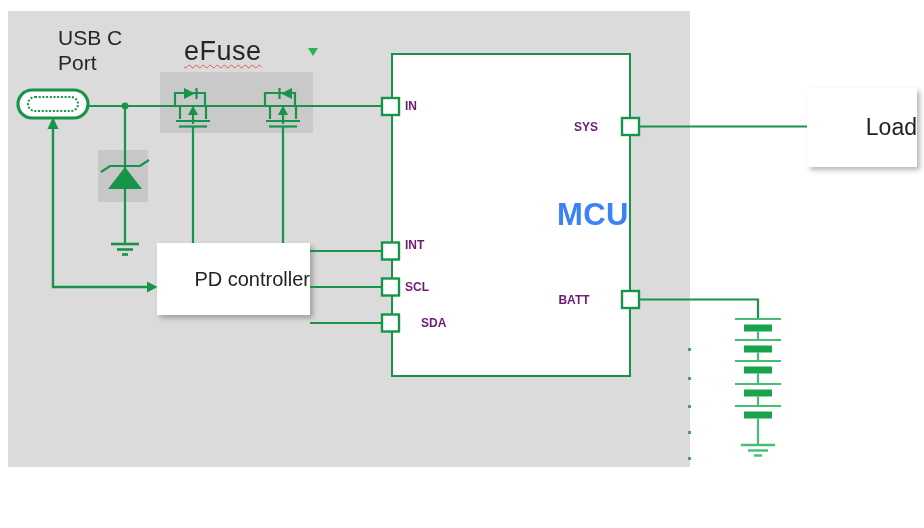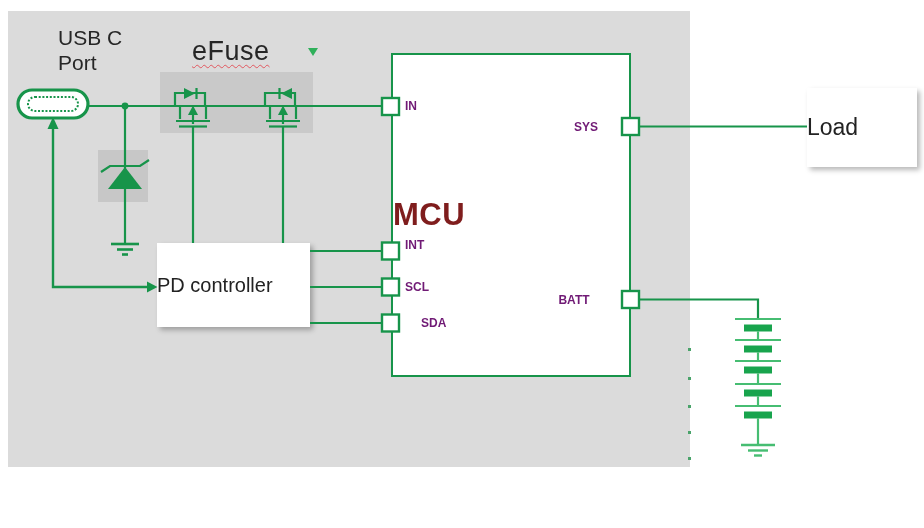--- a/index.html
+++ b/index.html
@@ -5,40 +5,40 @@
   html,body{margin:0;padding:0;background:#ffffff;}
   .stage{
     position:relative;width:924px;height:528px;overflow:hidden;
     font-family:"Liberation Sans", sans-serif;background:#ffffff;
   }
   .gray-canvas{
     position:absolute;left:8px;top:11px;width:682px;height:456px;
     background:#dbdbdb;z-index:0;
   }
   .circuit-svg{position:absolute;left:0;top:0;z-index:2;}
-  .box{position:absolute;background:#ffffff;display:flex;align-items:center;justify-content:flex-start;}
+  .box{position:absolute;background:#ffffff;display:flex;align-items:center;justify-content:flex-end;}
   .mcu-box{
     left:391px;top:53px;width:240px;height:324px;
     border:2.2px solid #17944a;box-sizing:border-box;z-index:1;
   }
   .pd-box{
-    left:157px;top:243px;width:153px;height:84px;
+    left:157px;top:243px;width:153px;height:72px;
     box-shadow:3px 3px 5px rgba(0,0,0,0.28);z-index:1;
   }
   .load-box{
     left:807px;top:88px;width:110px;height:79px;
     box-shadow:3px 3px 5px rgba(0,0,0,0.28);z-index:1;
   }
   .lbl{position:absolute;color:#262626;z-index:3;}
   .usb-label{left:18px;top:26px;font-size:21px;line-height:1.18;white-space:pre-line;font-weight:500;margin-left:40px;}
   .efuse-label{
     left:184px;top:36px;font-size:27px;letter-spacing:.5px;font-weight:500;
-    text-decoration:underline wavy #e1575f;text-decoration-thickness:1px;text-underline-offset:4px;margin-left:8px;
+    text-decoration:underline wavy #e1575f;text-decoration-thickness:1px;text-underline-offset:4px;
   }
-  .mcu-label{font-size:31px;font-weight:bold;color:#7f1d1d;letter-spacing:.5px;}
+  .mcu-label{font-size:31px;font-weight:bold;color:#3b82f6;letter-spacing:.5px;}
   .pd-label{font-size:20px;color:#222222;}
   .load-label{font-size:23px;color:#222222;}
   .pin-label{font-size:12px;font-weight:600;color:#701a75;height:14px;line-height:14px;}
   .pin-in {left:405px;top:99px;}
   .pin-int{left:405px;top:238px;}
   .pin-scl{left:405px;top:280px;}
   .pin-sda{left:421px;top:316px;}
   .pin-sys{left:574px;top:120px;width:44px;}
   .pin-batt{left:550px;top:293px;width:48px;text-align:center;}
 </style>

